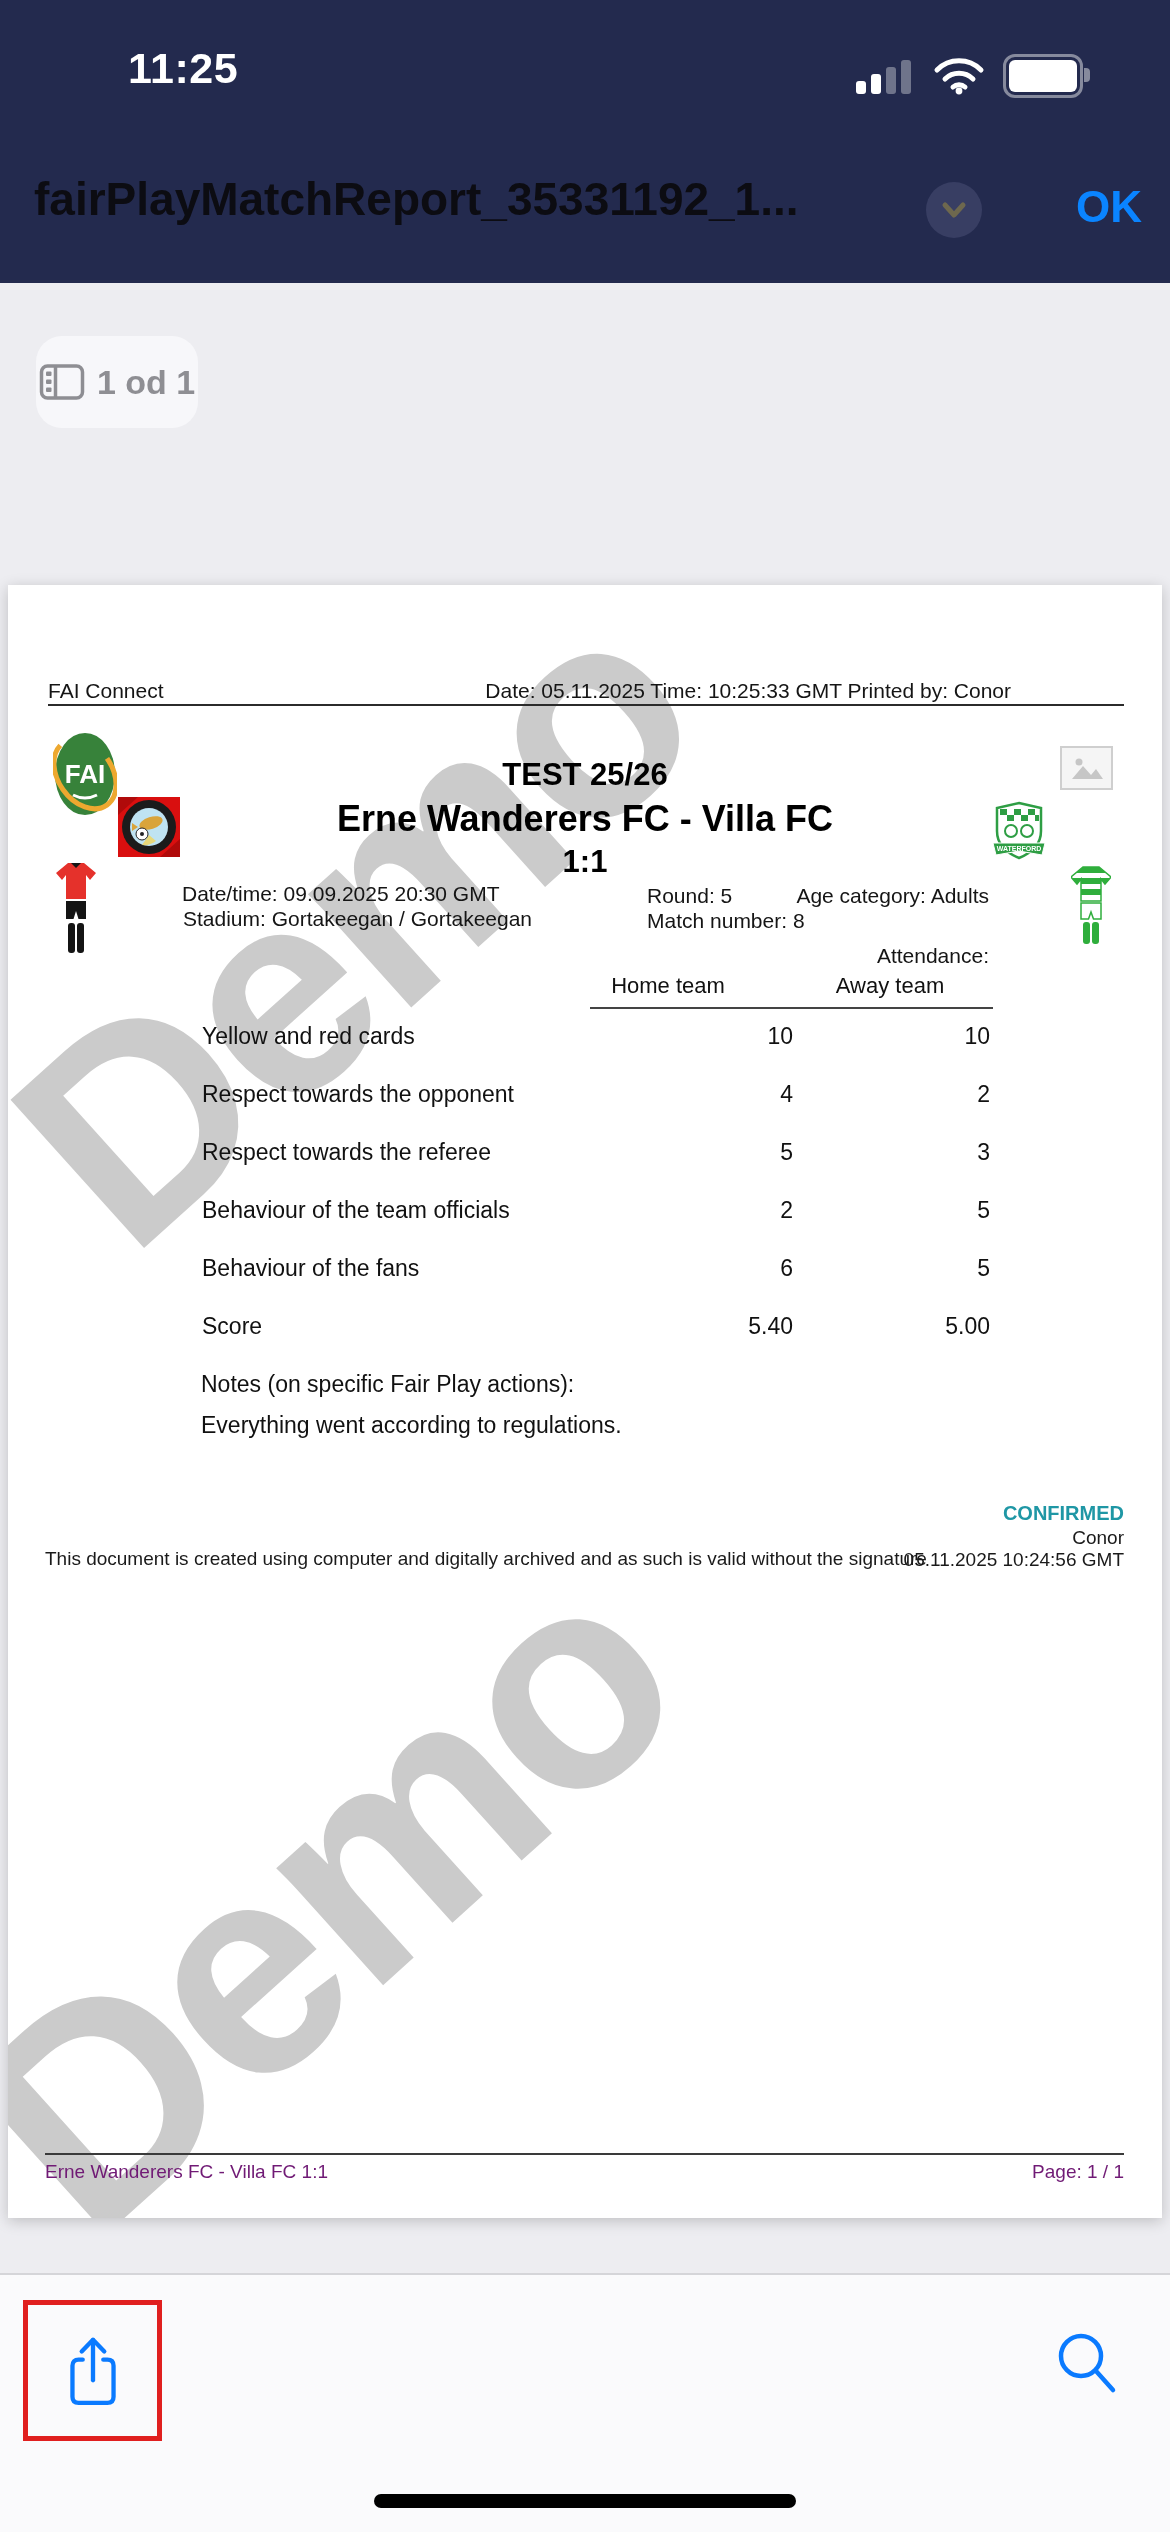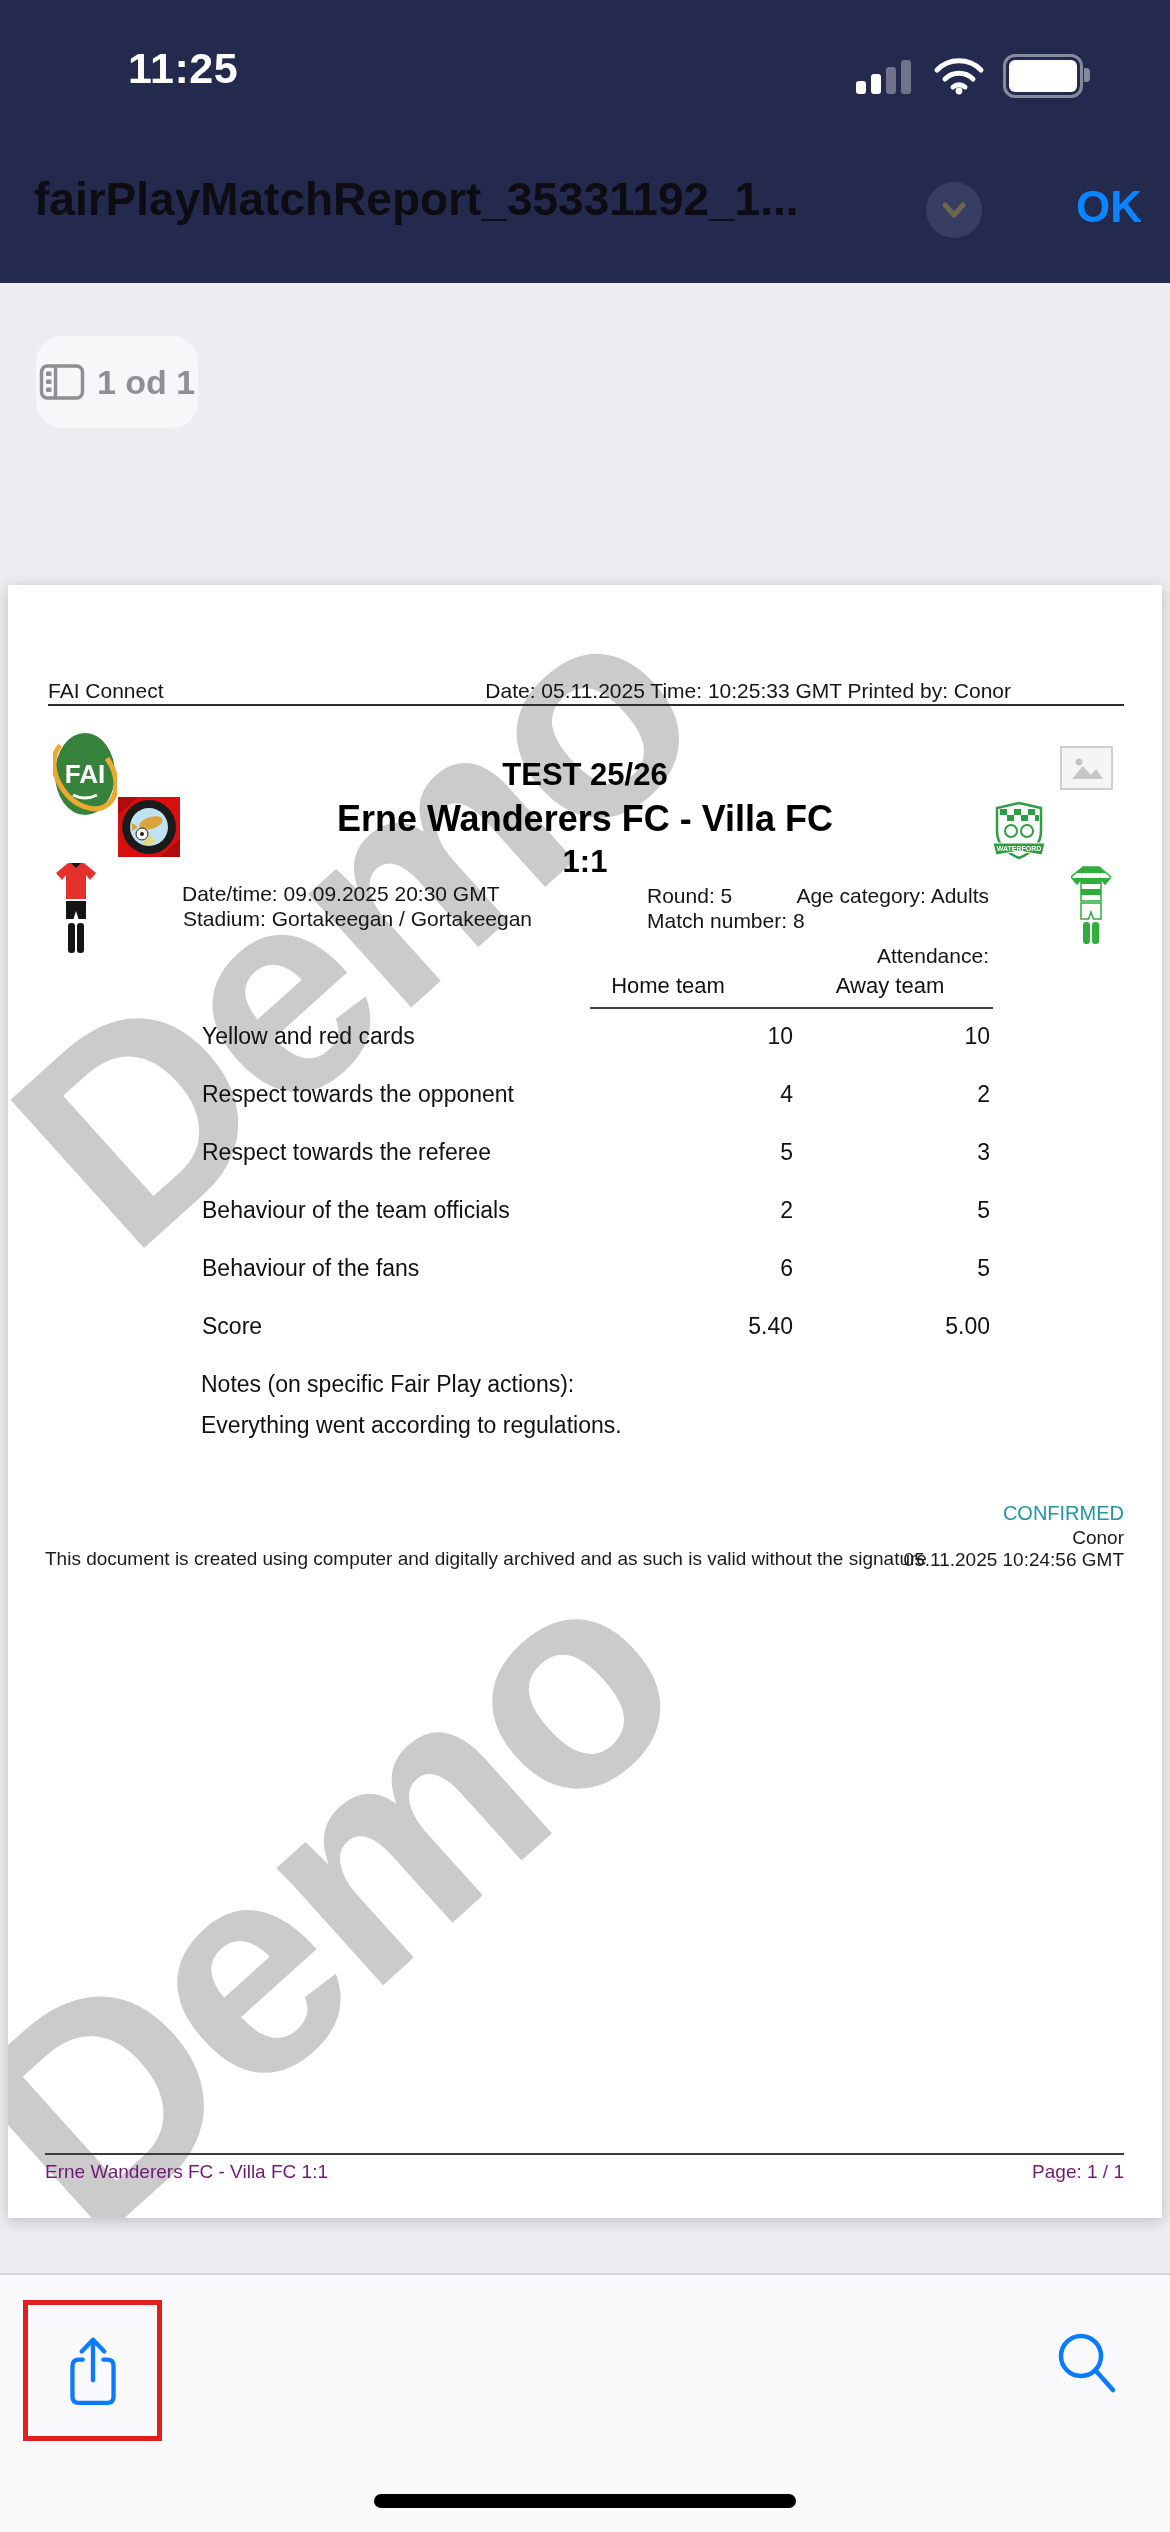--- a/index.html
+++ b/index.html
@@ -34,21 +34,21 @@
       transform:translate(-50%,-50%) rotate(-42deg);z-index:0;white-space:nowrap;}
   .wm.lower{font-size:300px;}
   .pg-content{position:absolute;inset:0;z-index:1;}
   .hdr-small{position:absolute;font-size:21px;color:#151515;}
   .rule{position:absolute;height:2px;background:#2b2b2b;}
   .title-c{position:absolute;left:0;width:100%;text-align:center;color:#000;font-weight:700;}
   .meta{position:absolute;font-size:21px;color:#151515;white-space:nowrap;}
   .t-head{position:absolute;font-size:22px;color:#111;text-align:center;}
   .t-label{position:absolute;font-size:23px;color:#111;}
   .t-val{position:absolute;font-size:23px;color:#111;text-align:right;}
-  .confirmed{position:absolute;right:38px;font-size:20px;font-weight:400;color:#1f97a5;text-align:left;}
+  .confirmed{position:absolute;right:38px;font-size:20px;font-weight:700;color:#1f97a5;text-align:left;}
   .sig-line{position:absolute;right:38px;font-size:19px;color:#1a1a1a;text-align:right;}
   .disclaimer{position:absolute;left:37px;top:963px;font-size:19px;color:#1a1a1a;}
   .pg-footer{position:absolute;font-size:19px;color:#701a75;}
 
   
   .abs{position:absolute;}
   .img-ph{position:absolute;left:1052px;top:161px;width:49px;height:40px;background:#f5f5f5;
           border:2px solid #cfcfcf;display:flex;align-items:center;justify-content:center;}
 
   

